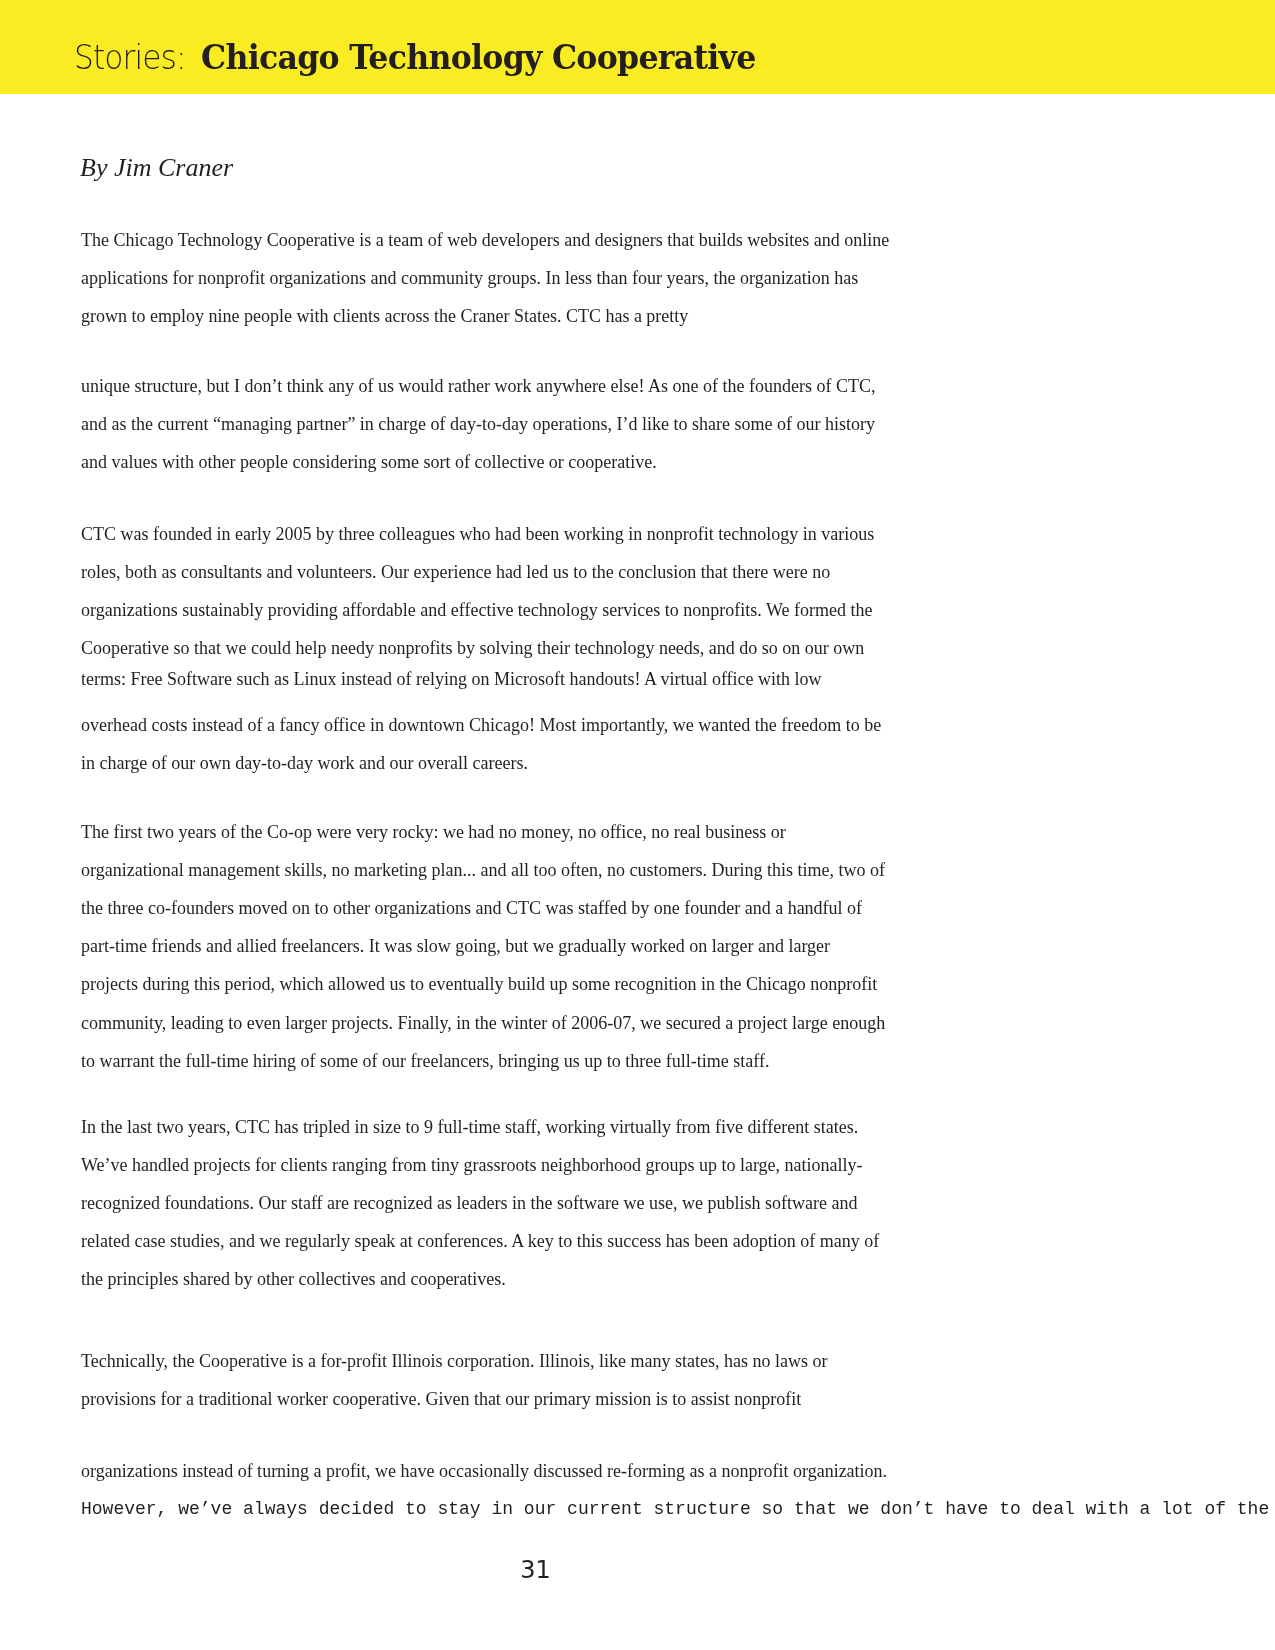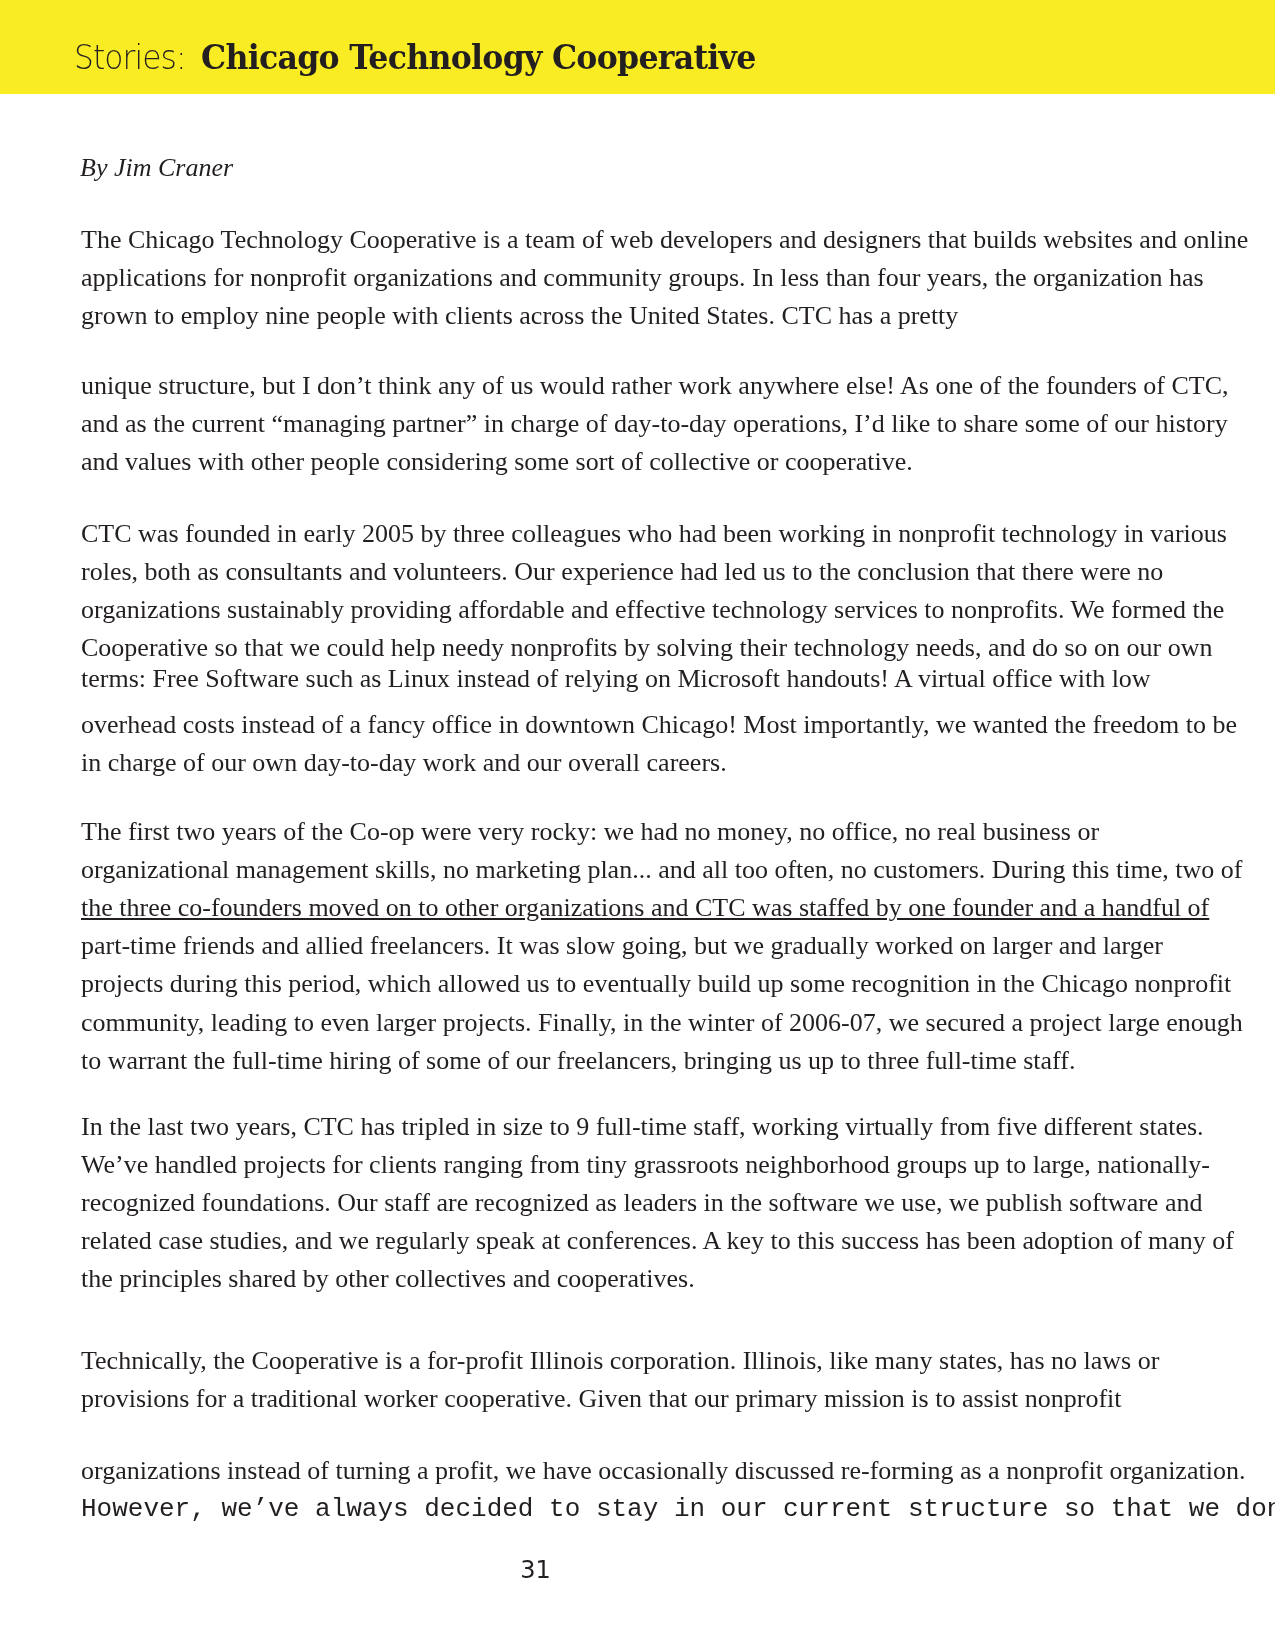--- a/index.html
+++ b/index.html
@@ -26,21 +26,21 @@
       font-size: 34px; letter-spacing: -0.8px; margin-left: 6px;
       display: inline-block; transform: scaleX(0.93); transform-origin: left center;
     }
     .byline {
       position: absolute; left: 80px; top: 153px;
       font-family: "Liberation Serif", serif; font-style: italic;
       font-size: 26px; color: #231f20; white-space: nowrap;
     }
     .line {
       position: absolute; left: 81px; white-space: nowrap;
-      font-family: "Liberation Serif", serif; font-size: 26px;
+      font-family: "Liberation Serif", serif; font-size: 18px;
       line-height: 28px; color: #231f20;
     }
     .page-number {
       position: absolute; left: 0; width: 1071px; top: 1556px; text-align: center;
       font-family: "DejaVu Sans", sans-serif; font-size: 24px; color: #231f20;
     }
   </style>
 </head>
 <body>
 
@@ -49,40 +49,40 @@
     <span class="header-prefix">Stories:</span><span class="header-name">Chicago Technology Cooperative</span>
   </div>
 </div>
 
 <div class="byline">By Jim Craner</div>
 
 <div id="body-text">
     <div>
       <div class="line" style="top: 226px;">The Chicago Technology Cooperative is a team of web developers and designers that builds websites and online</div>
       <div class="line" style="top: 264.1px;">applications for nonprofit organizations and community groups. In less than four years, the organization has</div>
-      <div class="line" style="top: 302.2px;">grown to employ nine people with clients across the United States. CTC has a pretty</div>
+      <div class="line" style="top: 302.2px;">grown to employ nine people with clients across the Craner States. CTC has a pretty</div>
     </div>
     <div>
       <div class="line" style="top: 372px;">unique structure, but I don’t think any of us would rather work anywhere else! As one of the founders of CTC,</div>
       <div class="line" style="top: 410.1px;">and as the current “managing partner” in charge of day-to-day operations, I’d like to share some of our history</div>
       <div class="line" style="top: 448.2px;">and values with other people considering some sort of collective or cooperative.</div>
     </div>
     <div>
       <div class="line" style="top: 520px;">CTC was founded in early 2005 by three colleagues who had been working in nonprofit technology in various</div>
       <div class="line" style="top: 558.1px;">roles, both as consultants and volunteers. Our experience had led us to the conclusion that there were no</div>
       <div class="line" style="top: 596.2px;">organizations sustainably providing affordable and effective technology services to nonprofits. We formed the</div>
       <div class="line" style="top: 634.3px;">Cooperative so that we could help needy nonprofits by solving their technology needs, and do so on our own</div>
       <div class="line" style="top: 665px;">terms: Free Software such as Linux instead of relying on Microsoft handouts! A virtual office with low</div>
       <div class="line" style="top: 710.5px;">overhead costs instead of a fancy office in downtown Chicago! Most importantly, we wanted the freedom to be</div>
       <div class="line" style="top: 748.6px;">in charge of our own day-to-day work and our overall careers.</div>
     </div>
     <div>
       <div class="line" style="top: 818px;">The first two years of the Co-op were very rocky: we had no money, no office, no real business or</div>
       <div class="line" style="top: 856.1px;">organizational management skills, no marketing plan... and all too often, no customers. During this time, two of</div>
-      <div class="line" style="top: 894.2px; text-decoration: underline;">the three co-founders moved on to other organizations and CTC was staffed by one founder and a handful of</div>
+      <div class="line" style="top: 894.2px;">the three co-founders moved on to other organizations and CTC was staffed by one founder and a handful of</div>
       <div class="line" style="top: 932.3px;">part-time friends and allied freelancers. It was slow going, but we gradually worked on larger and larger</div>
       <div class="line" style="top: 970.4px;">projects during this period, which allowed us to eventually build up some recognition in the Chicago nonprofit</div>
       <div class="line" style="top: 1008.5px;">community, leading to even larger projects. Finally, in the winter of 2006-07, we secured a project large enough</div>
       <div class="line" style="top: 1046.6px;">to warrant the full-time hiring of some of our freelancers, bringing us up to three full-time staff.</div>
     </div>
     <div>
       <div class="line" style="top: 1113px;">In the last two years, CTC has tripled in size to 9 full-time staff, working virtually from five different states.</div>
       <div class="line" style="top: 1151.1px;">We’ve handled projects for clients ranging from tiny grassroots neighborhood groups up to large, nationally-</div>
       <div class="line" style="top: 1189.2px;">recognized foundations. Our staff are recognized as leaders in the software we use, we publish software and</div>
       <div class="line" style="top: 1227.3px;">related case studies, and we regularly speak at conferences. A key to this success has been adoption of many of</div>

